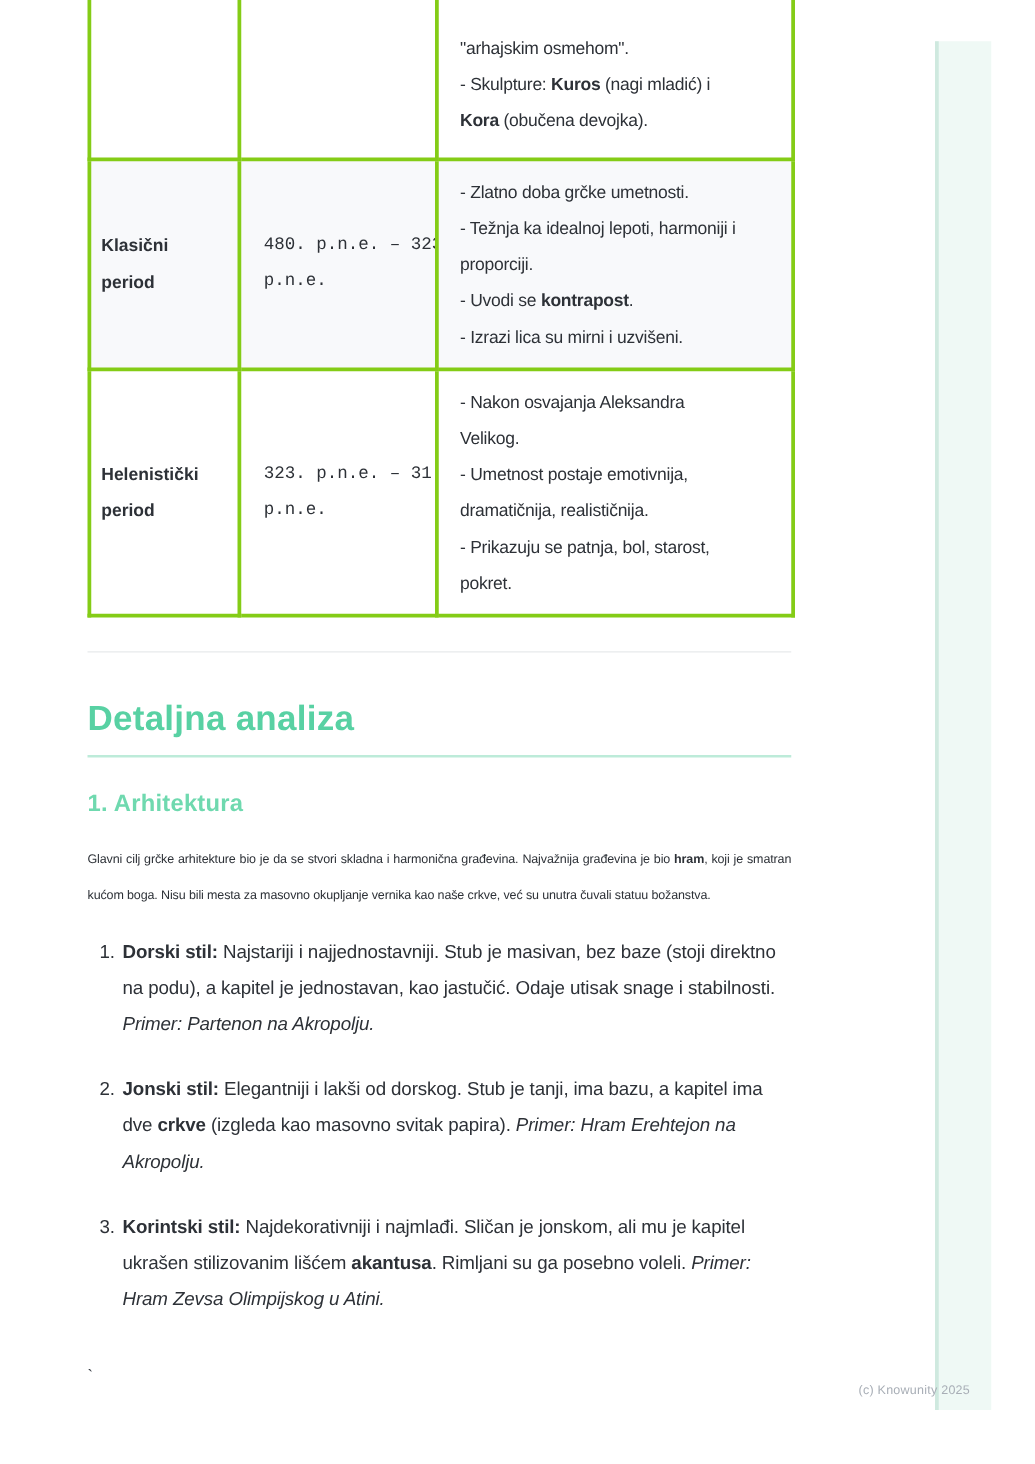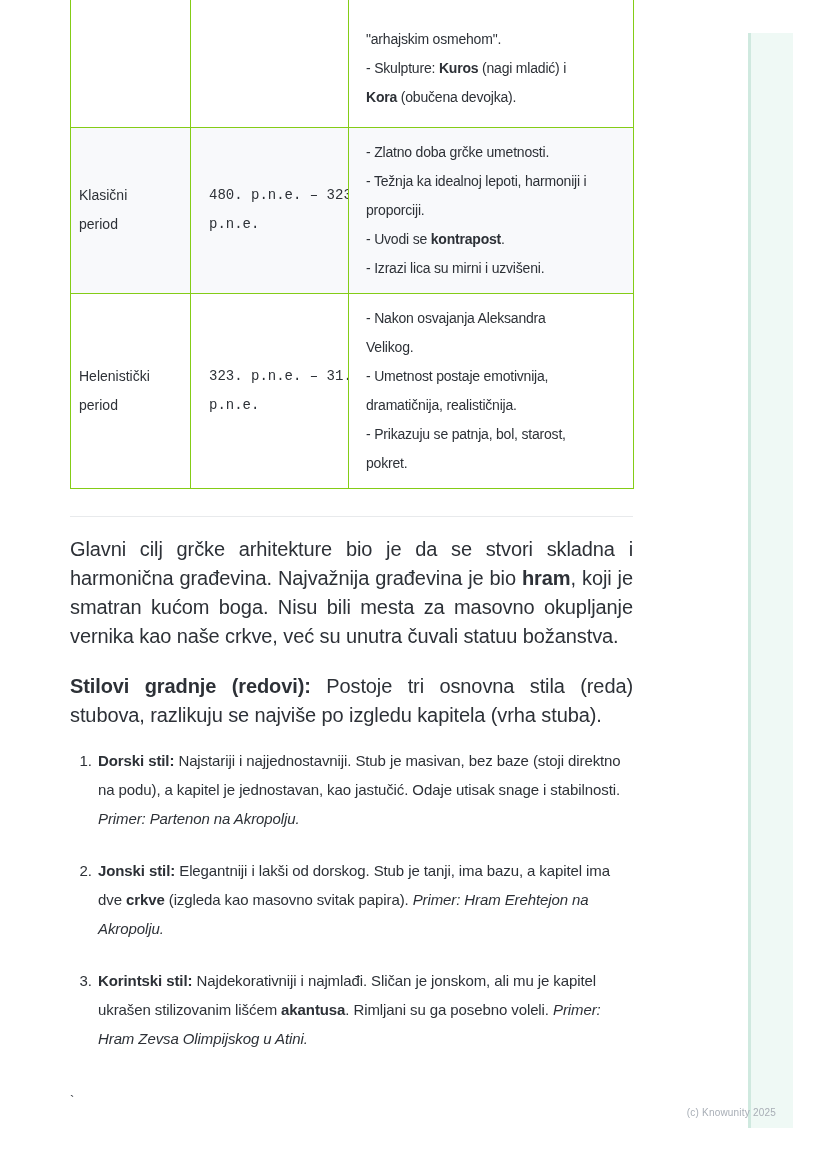--- a/index.html
+++ b/index.html
@@ -20,44 +20,44 @@
   }
 
   .content { position:absolute; left:70px; top:0; width:563px; z-index:1; }
 
   
   table.periods {
     width:563px; border-collapse:collapse; table-layout:fixed;
     font-size:14px; line-height:29px; color:#2d3137;
   }
   table.periods td {
-    border:1px solid #84cc16; overflow:hidden; vertical-align:middle;
+    border:3px solid #84cc16; overflow:hidden; vertical-align:middle;
   }
   table.periods tr.cut td { border-top:none; vertical-align:bottom; }
   tr.cut { height:127px; }
   tr.row-klasicni { height:158px; background:#f8f9fb; }
   tr.row-helenisticki { height:177px; background:#ffffff; }
-  td.c-period { width:120px; padding:10px 6px 10px 8px; font-weight:normal; }
+  td.c-period { width:120px; padding:10px 6px 10px 8px; font-weight:bold; }
   td.c-dates  { width:158px; padding:10px 6px 10px 18px;font-family:Liberation Mono, monospace; }
   td.c-desc   { width:285px; padding:10px 5px 10px 17px; letter-spacing:-0.2px; }
   tr.cut td.c-desc { padding-bottom:15px; }
   td .line { white-space:nowrap; }
 
   
   hr.section-divider { border:none; border-top:1px solid #e8eaec; margin:27px 0 0 0; }
   h1.section-title {
     margin:37px 0 0 0; font-size:28px; font-weight:bold; color:#58d1a3;
     letter-spacing:0.2px; padding-bottom:13px; border-bottom:2px solid #bdebd9;
   }
   h2.subsection-title {
     margin:27px 0 0 0; font-size:19px; font-weight:bold; color:#6fd9af;
     letter-spacing:0.2px;
   }
   p.body-paragraph {
-    margin:18px 0 0 0; font-size:20px; line-height:29px;
+    margin:18px 0 0 0; font-size:10px; line-height:29px;
     text-align:justify; letter-spacing:-0.1px;
   }
   p.intro-2 { margin-top:21px; }
   ol.styles-list { margin:16px 0 0 0; padding-left:26px; }
   ol.styles-list li {
     font-size:15px; line-height:29px; letter-spacing:-0.1px;
     margin-bottom:23px; padding-left:2px;
   }
 
   
@@ -122,25 +122,26 @@
               <div class="line"><span>dramatičnija, realističnija.</span></div>
               <div class="line"><span>- Prikazuju se patnja, bol, starost,</span></div>
               <div class="line"><span>pokret.</span></div>
             </td>
         </tr>
       </tbody>
     </table>
 
     <hr class="section-divider">
 
+    <h1 class="section-title">Detaljna analiza</h1>
 
+    <h2 class="subsection-title">1. Arhitektura</h2>
 
     <p class="body-paragraph"><span>Glavni cilj grčke arhitekture bio je da se stvori skladna i harmonična građevina. Najvažnija građevina je bio </span><b>hram</b><span>, koji je smatran kućom boga. Nisu bili mesta za masovno okupljanje vernika kao naše crkve, već su unutra čuvali statuu božanstva.</span></p>
 
-    <p class="body-paragraph intro-2"><b>Stilovi gradnje (redovi):</b><span> Postoje tri osnovna stila (reda) stubova, razlikuju se najviše po izgledu kapitela (vrha stuba).</span></p>
 
     <ol class="styles-list">
       <li><b>Dorski stil:</b><span> Najstariji i najjednostavniji. Stub je masivan, bez baze (stoji direktno na podu), a kapitel je jednostavan, kao jastučić. Odaje utisak snage i stabilnosti. </span><i>Primer: Partenon na Akropolju.</i></li>
       <li><b>Jonski stil:</b><span> Elegantniji i lakši od dorskog. Stub je tanji, ima bazu, a kapitel ima dve </span><b>crkve</b><span> (izgleda kao masovno svitak papira). </span><i>Primer: Hram Erehtejon na Akropolju.</i></li>
       <li><b>Korintski stil:</b><span> Najdekorativniji i najmlađi. Sličan je jonskom, ali mu je kapitel ukrašen stilizovanim lišćem </span><b>akantusa</b><span>. Rimljani su ga posebno voleli. </span><i>Primer: Hram Zevsa Olimpijskog u Atini.</i></li>
     </ol>
 
   </div>
 
   <div class="footer-tick">`</div>

